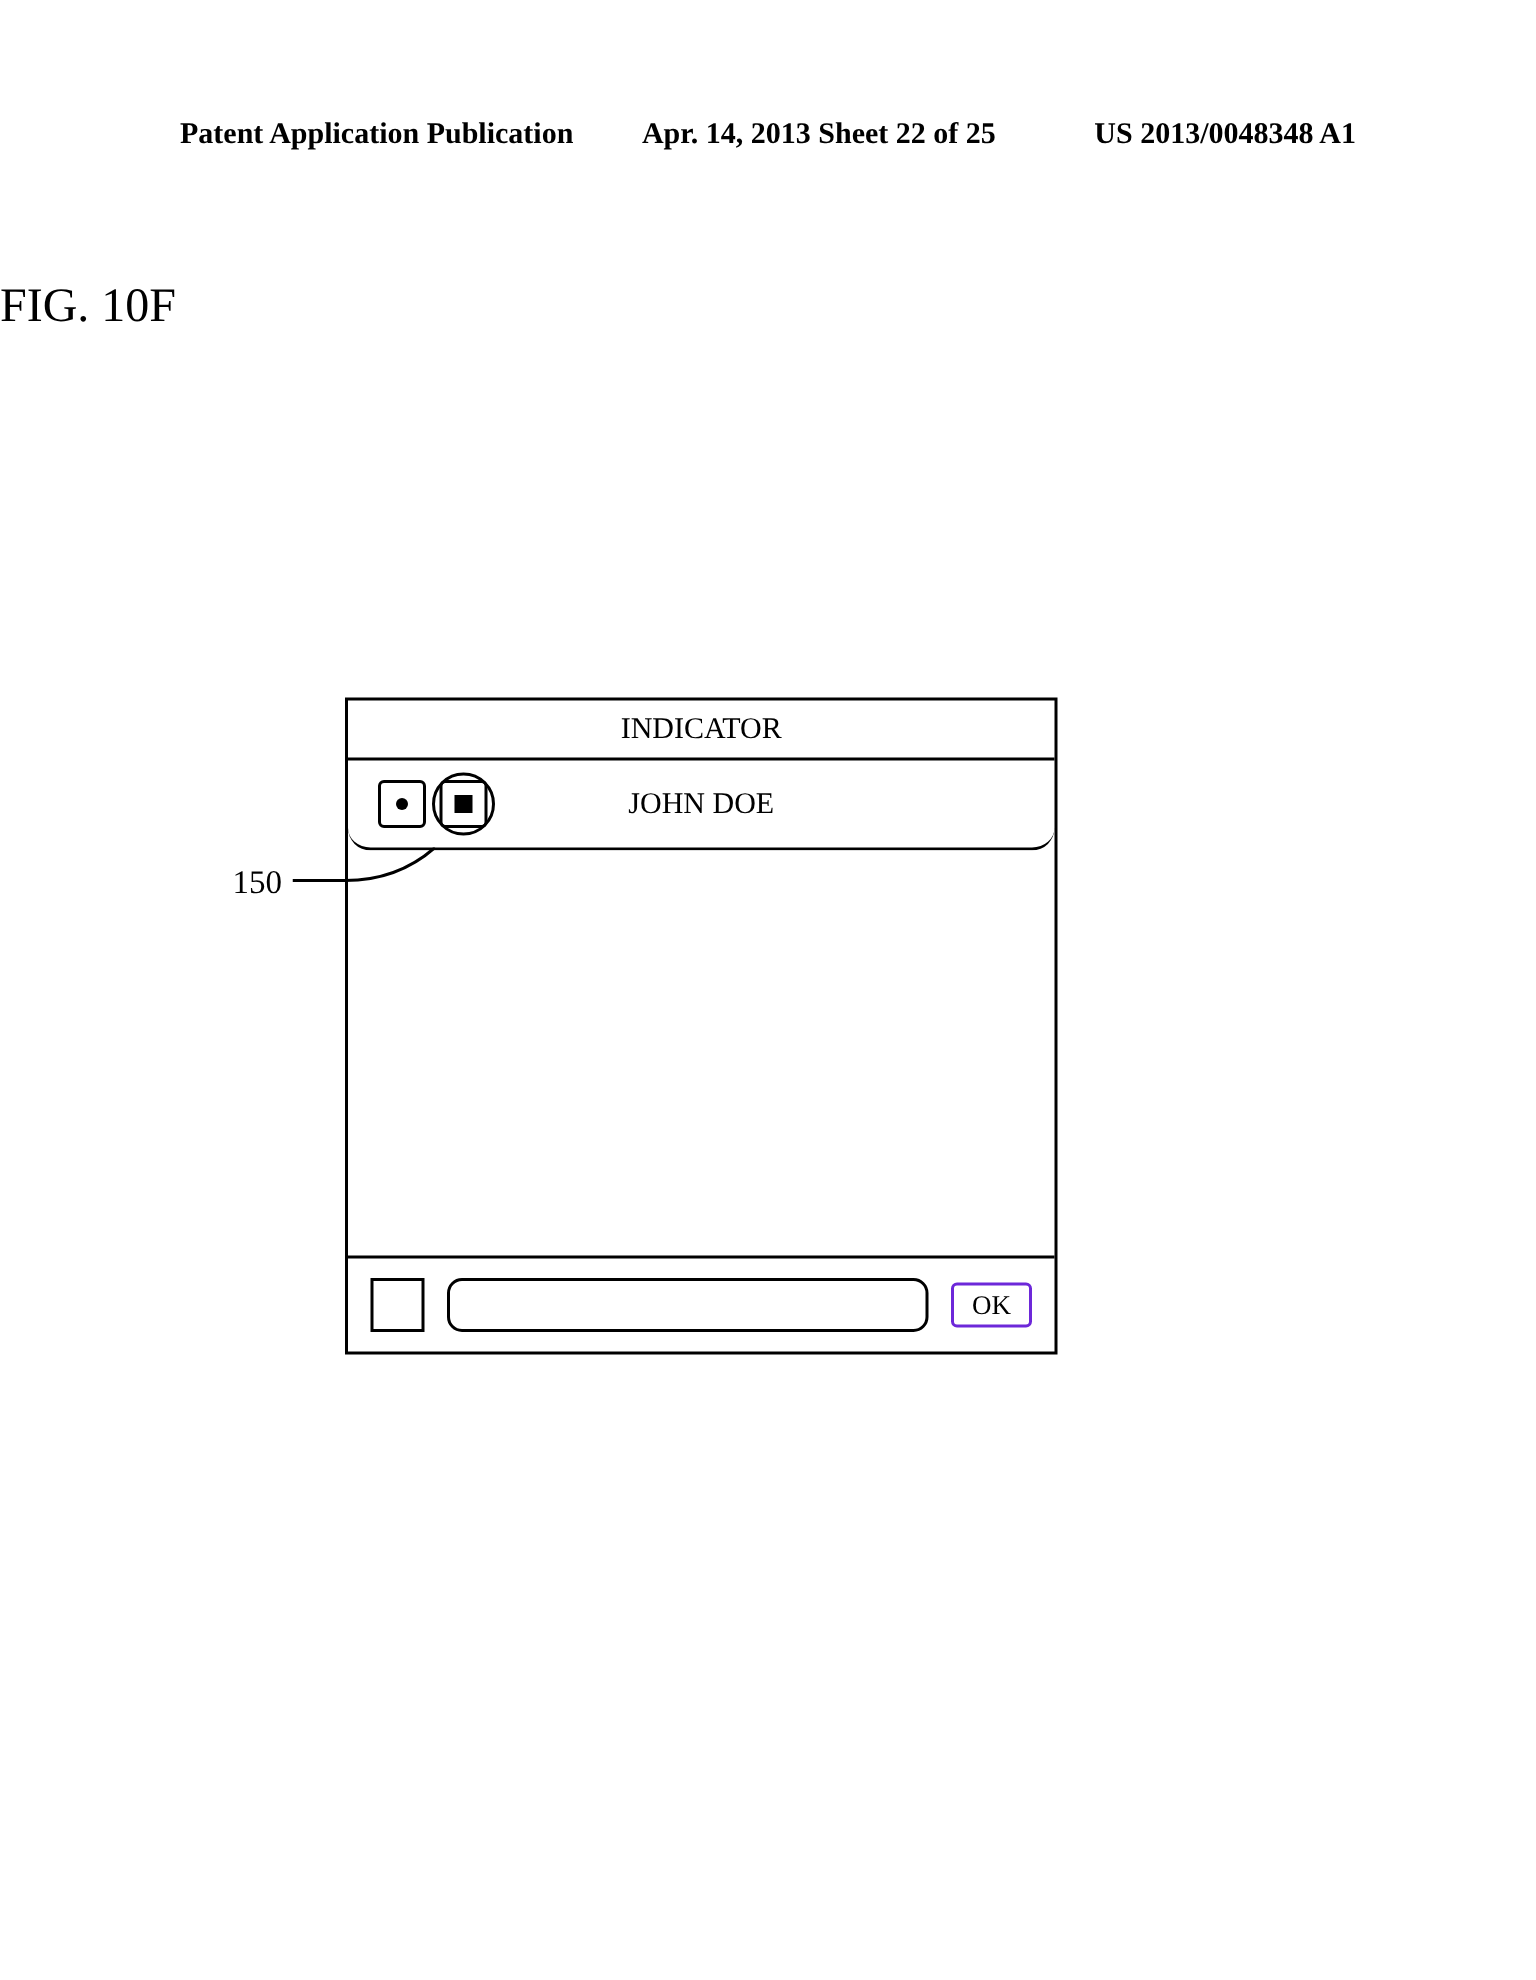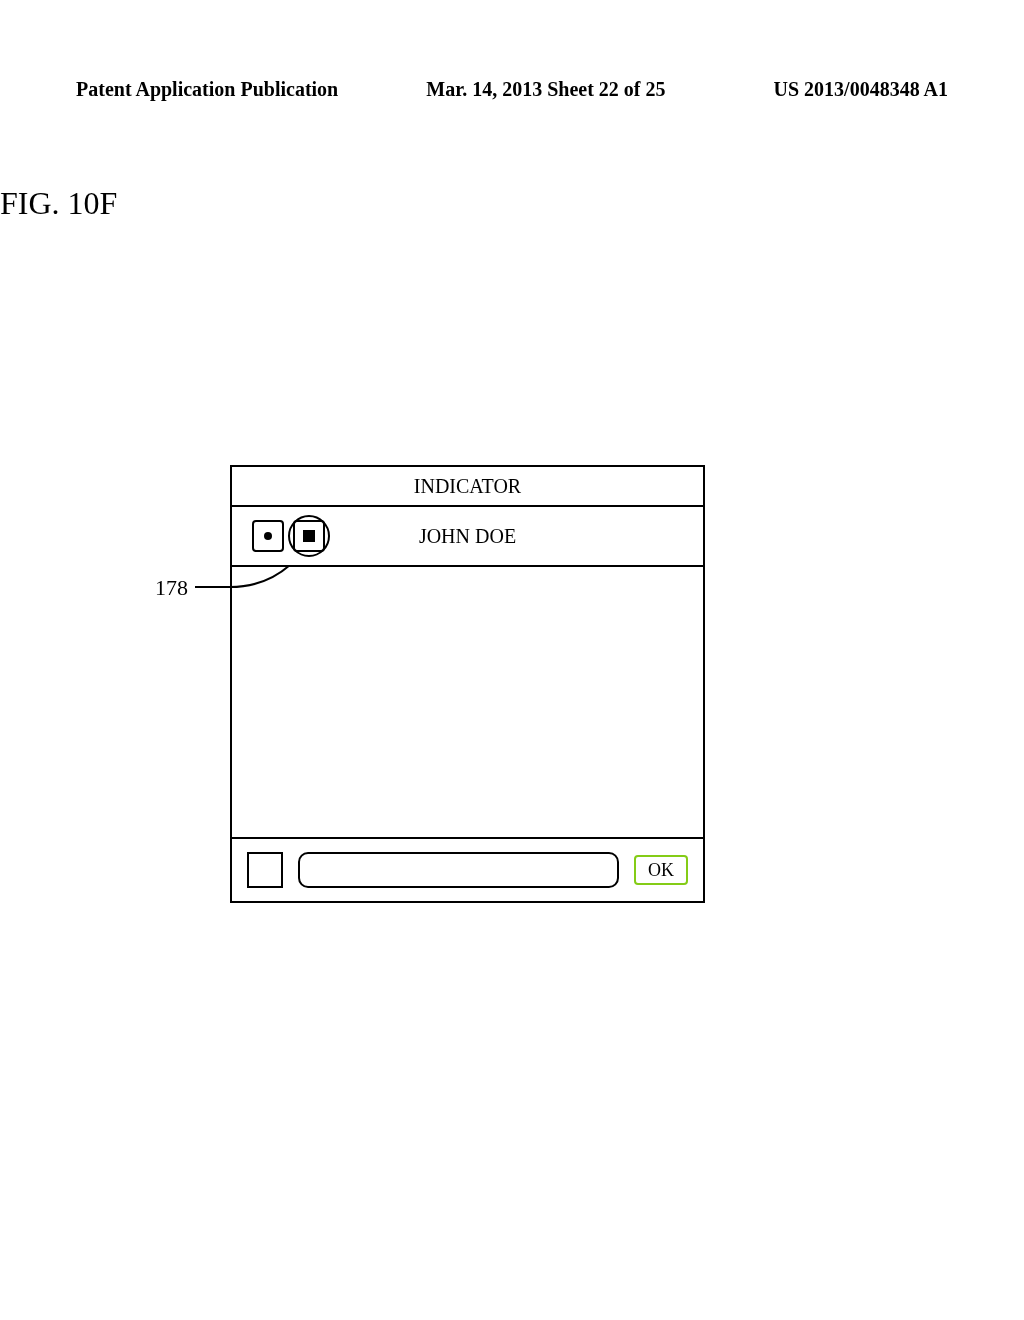--- a/index.html
+++ b/index.html
@@ -14,21 +14,21 @@
       font-family: "Times New Roman", Times, serif;
       position: relative;
     }
     .header {
       position: absolute;
       top: 78px;
       left: 0;
       width: 100%;
       display: flex;
       justify-content: space-between;
-      padding: 0 76px;
+      padding: 0 120px;
       font-size: 20px;
       font-weight: bold;
     }
     .header-left {
       flex: 0 0 auto;
     }
     .header-center {
       flex: 0 0 auto;
       margin-left: -20px;
     }
@@ -59,20 +59,21 @@
       align-items: center;
       justify-content: center;
       font-size: 20px;
     }
     .title-bar {
       height: 60px;
       border-bottom: 2px solid black;
       display: flex;
       align-items: center;
       position: relative;
+      border-radius: 15px;
     }
     .icon-group {
       display: flex;
       gap: 5px;
       margin-left: 20px;
       align-items: center;
     }
     .icon-box-1 {
       width: 32px;
       height: 32px;
@@ -149,21 +150,21 @@
     }
     .text-field {
       flex: 1;
       height: 36px;
       border: 2px solid black;
       border-radius: 10px;
     }
     .ok-button {
       width: 54px;
       height: 30px;
-      border: 2px solid #84cc16;
+      border: 2px solid #6d28d9;
       border-radius: 4px;
       display: flex;
       align-items: center;
       justify-content: center;
       font-size: 18px;
     }
     .callout-label {
       position: absolute;
       top: 575px;
       left: 155px;
@@ -175,21 +176,21 @@
       left: 195px;
       width: 110px;
       height: 30px;
     }
   </style>
 </head>
 <body>
 
 <div class="header">
   <span class="header-left">Patent Application Publication</span>
-  <span class="header-center">Mar. 14, 2013  Sheet 22 of 25</span>
+  <span class="header-center">Apr. 14, 2013  Sheet 22 of 25</span>
   <span class="header-right">US 2013/0048348 A1</span>
 </div>
 
 <div class="figure-title">FIG. 10F</div>
 
 <div class="device-frame">
   <div class="indicator-bar">
     <span>INDICATOR</span>
   </div>
   <div class="title-bar">
@@ -209,18 +210,18 @@
   <div class="content-area"></div>
   <div class="bottom-bar">
     <div class="small-box"></div>
     <div class="text-field"></div>
     <div class="ok-button">
       <span>OK</span>
     </div>
   </div>
 </div>
 
-<div class="callout-label">178</div>
+<div class="callout-label">150</div>
 
 <svg class="callout-line" viewBox="0 0 110 30">
   <line x1="0" y1="22" x2="35" y2="22" stroke="black" stroke-width="2"></line>
   <path d="M 35 22 Q 70 22 95 0" stroke="black" stroke-width="2" fill="none"></path>
 </svg>
 
 </body></html>

